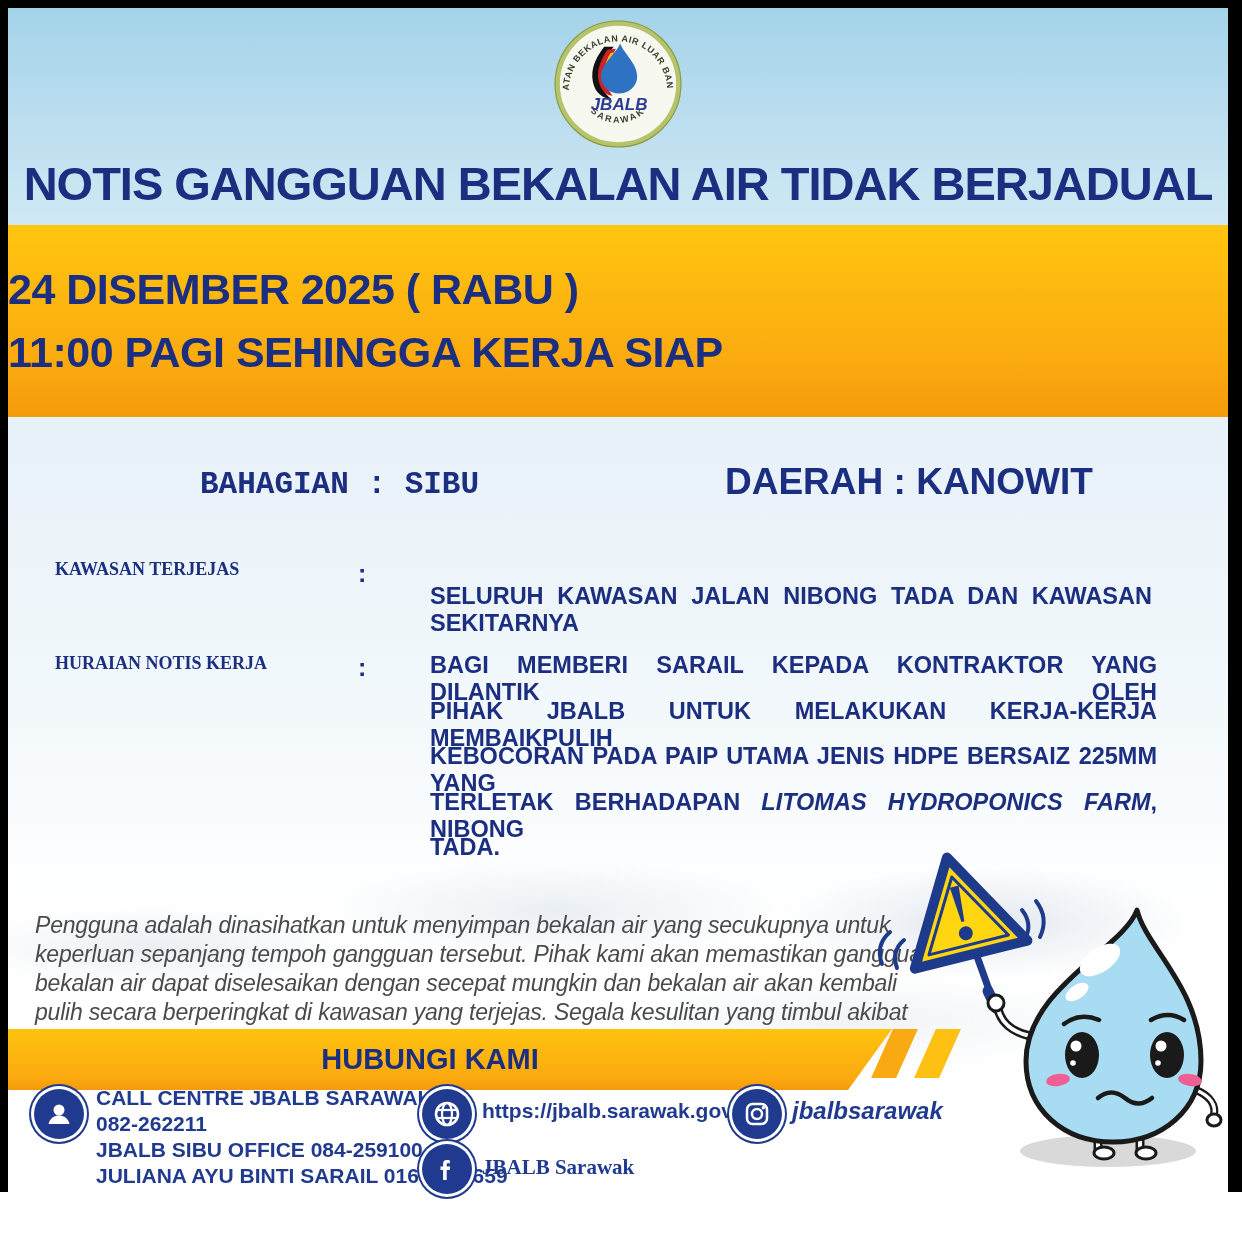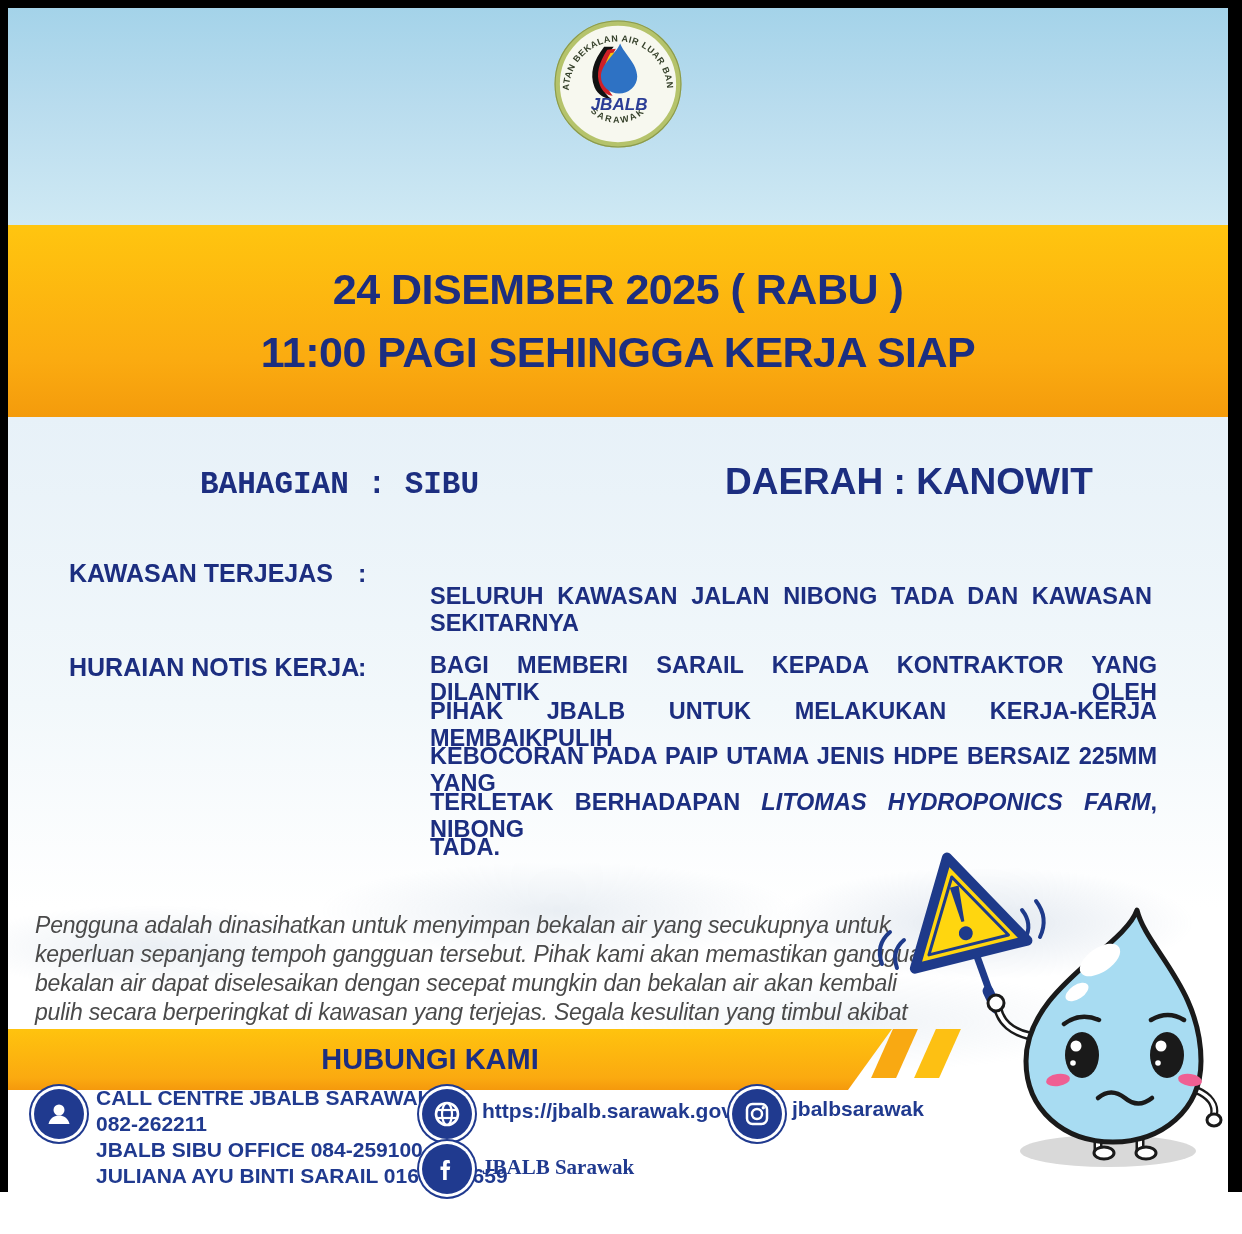--- a/index.html
+++ b/index.html
@@ -13,32 +13,32 @@
   
   .sky{position:absolute;left:8px;top:8px;width:1220px;height:217px;
        background:linear-gradient(180deg,#a4d3e9 0%,#b9dcee 45%,#cfe9f4 100%);}
   .logo-wrap{position:absolute;left:50%;top:12px;transform:translateX(-50%);width:128px;height:128px;}
   .main-title{position:absolute;left:0;top:148px;width:100%;text-align:center;
        font-size:47px;font-weight:bold;color:#1c2e80;letter-spacing:-1px;white-space:nowrap;}
 
   
   .banner{position:absolute;left:8px;top:225px;width:1220px;height:192px;
        background:linear-gradient(180deg,#ffc50f 0%,#fbab10 70%,#f49b0c 100%);
-       display:flex;flex-direction:column;align-items:center;justify-content:center;gap:14px;}
+       display:flex;flex-direction:column;justify-content:center;gap:14px;}
   .banner div{font-size:43px;font-weight:bold;color:#1c2e80;letter-spacing:-0.5px;}
 
   
   .lower{position:absolute;left:8px;top:417px;width:1220px;height:817px;
        background:linear-gradient(180deg,#e7f1f8 0%,#f2f8fb 35%,#ffffff 60%);}
 
   .region-row{position:absolute;top:50px;left:0;width:100%;height:40px;}
   .bahagian{position:absolute;left:192px;top:0;font-size:31px;font-weight:bold;color:#1c2e80;font-family:Liberation Mono, monospace;}
   .daerah{position:absolute;left:685px;top:-6px;font-size:37px;font-weight:bold;color:#1c2e80;margin-left:32px;}
 
-  .label-col{position:absolute;left:61px;font-size:25px;font-weight:bold;color:#1c2e80;}
+  .label-col{position:absolute;left:47px;font-size:18px;font-weight:bold;color:#1c2e80;font-family:Liberation Serif, serif;}
   .colon-col{position:absolute;left:350px;font-size:25px;font-weight:bold;color:#1c2e80;}
   .kawasan-value{position:absolute;left:422px;top:139px;width:722px;
        font-size:23.5px;font-weight:bold;color:#1c2e80;text-align:justify;text-align-last:justify;margin-top:27px;}
   .huraian-lines{position:absolute;left:422px;top:235px;width:727px;}
   .huraian-lines .hline{font-size:23.5px;font-weight:bold;color:#1c2e80;height:45.5px;
        text-align:justify;text-align-last:justify;}
   .huraian-lines .hline.last{text-align-last:left;}
   .huraian-lines .it{font-style:italic;}
 
   
@@ -63,21 +63,21 @@
   .stripe.s1{left:874px;width:25px;background:#f9a912;}
   .stripe.s2{left:917px;width:25px;background:#fdc013;}
 
   
   .cicon{position:absolute;width:50px;height:50px;border-radius:50%;background:#203a8f;
        box-shadow:0 0 0 3px #ffffff,0 0 0 5px #203a8f;display:flex;align-items:center;justify-content:center;}
   .contact-text{position:absolute;font-weight:bold;color:#203a8f;}
   .call-block{left:88px;top:668px;font-size:21px;line-height:26px;}
   .web-text{left:474px;top:682px;font-size:21px;}
   .fb-text{left:474px;top:738px;font-size:21px;font-family:Liberation Serif, serif;}
-  .ig-text{left:784px;top:680px;font-size:21px;}
+  .ig-text{left:784px;top:680px;font-size:24px;font-style:italic;}
 
   .mascot{position:absolute;left:870px;top:848px;width:360px;height:322px;z-index:5;}
 </style>
 </head>
 <body>
 
 <div class="page">
   <div class="frame-top"></div>
 
   <div class="sky">
@@ -95,20 +95,21 @@
         <text font-size="8.4" font-weight="bold" fill="#35402a" letter-spacing="2">
           <textPath href="#arcBot" startOffset="50%" text-anchor="middle">SARAWAK</textPath>
         </text>
         <path d="M47,25 C37,38 33,50 38,63 C41,70 48,74 54,74 C45,68 42,57 45,47 C48,37 52,30 56,25 Z" fill="#111"></path>
         <path d="M50,28 C42,40 39,51 43,61 C45,67 50,71 55,71 C49,64 47,55 50,46 C52,38 55,32 58,27 Z" fill="#cf2027"></path>
         <path d="M53,31 C47,41 45,51 48,59 C50,64 54,67 57,68 C53,61 52,54 54,46 C56,39 58,34 60,30 Z" fill="#f9c20d"></path>
         <path d="M62,22 C66,32 78,41 78,53 A17,16 0 1 1 44,53 C44,41 58,32 62,22 Z" fill="#2e72c4"></path>
         <text x="61" y="84" text-anchor="middle" font-size="16" font-weight="bold" font-style="italic" fill="#2b3d96">JBALB</text>
       </svg>
     </div>
+    <div class="main-title">NOTIS GANGGUAN BEKALAN AIR TIDAK BERJADUAL</div>
   </div>
 
   <div class="banner">
     <div>24 DISEMBER 2025 ( RABU )</div>
     <div>11:00 PAGI SEHINGGA KERJA SIAP</div>
   </div>
 
   <div class="lower">
     <div class="water-texture" style="top:440px;"></div>
 

